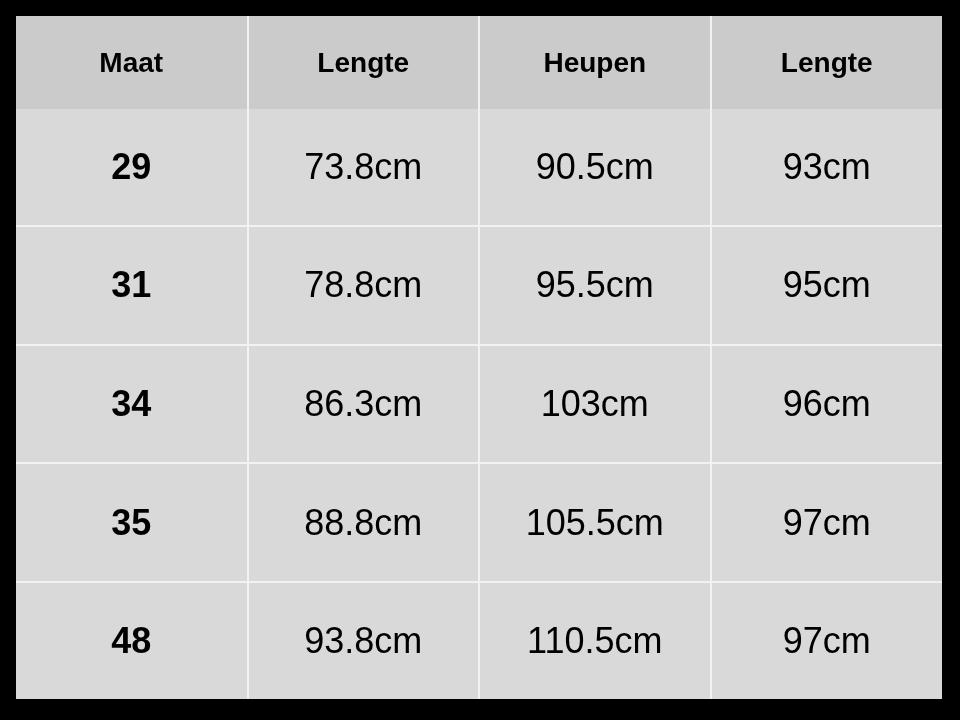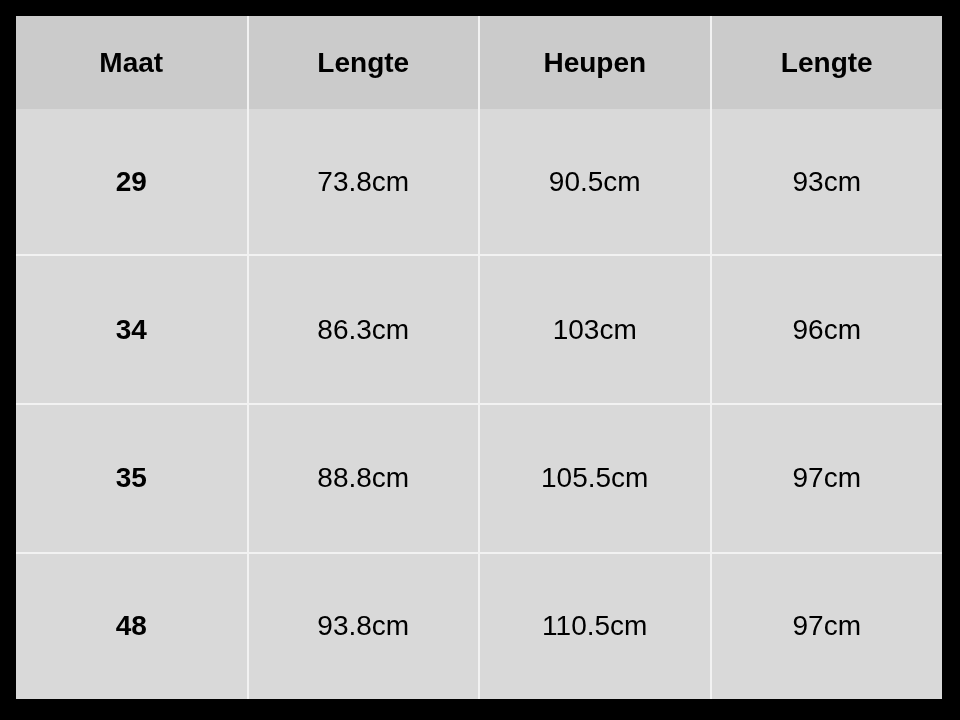--- a/index.html
+++ b/index.html
@@ -39,21 +39,21 @@
   table.size-table tr:last-child > *  { border-bottom: 0; }
 
   table.size-table th {
     background: #cbcbcb;
     font-size: 28px;
     font-weight: bold;
     height: 61px;
   }
   table.size-table td {
     background: #d9d9d9;
-    font-size: 28px;
+    font-size: 36px;
     font-weight: normal;
     margin-top: 19px;
   }
   table.size-table td.size-col {
     font-weight: bold;
   }
 </style>
 </head>
 <body>
 
@@ -68,20 +68,26 @@
       </tr>
     </thead>
     <tbody>
       <tr>
         <td class="size-col">29</td>
         <td>73.8cm</td>
         <td>90.5cm</td>
         <td>93cm</td>
       </tr>
       <tr>
+        <td class="size-col">31</td>
+        <td>78.8cm</td>
+        <td>95.5cm</td>
+        <td>95cm</td>
+      </tr>
+      <tr>
         <td class="size-col">34</td>
         <td>86.3cm</td>
         <td>103cm</td>
         <td>96cm</td>
       </tr>
       <tr>
         <td class="size-col">35</td>
         <td>88.8cm</td>
         <td>105.5cm</td>
         <td>97cm</td>

